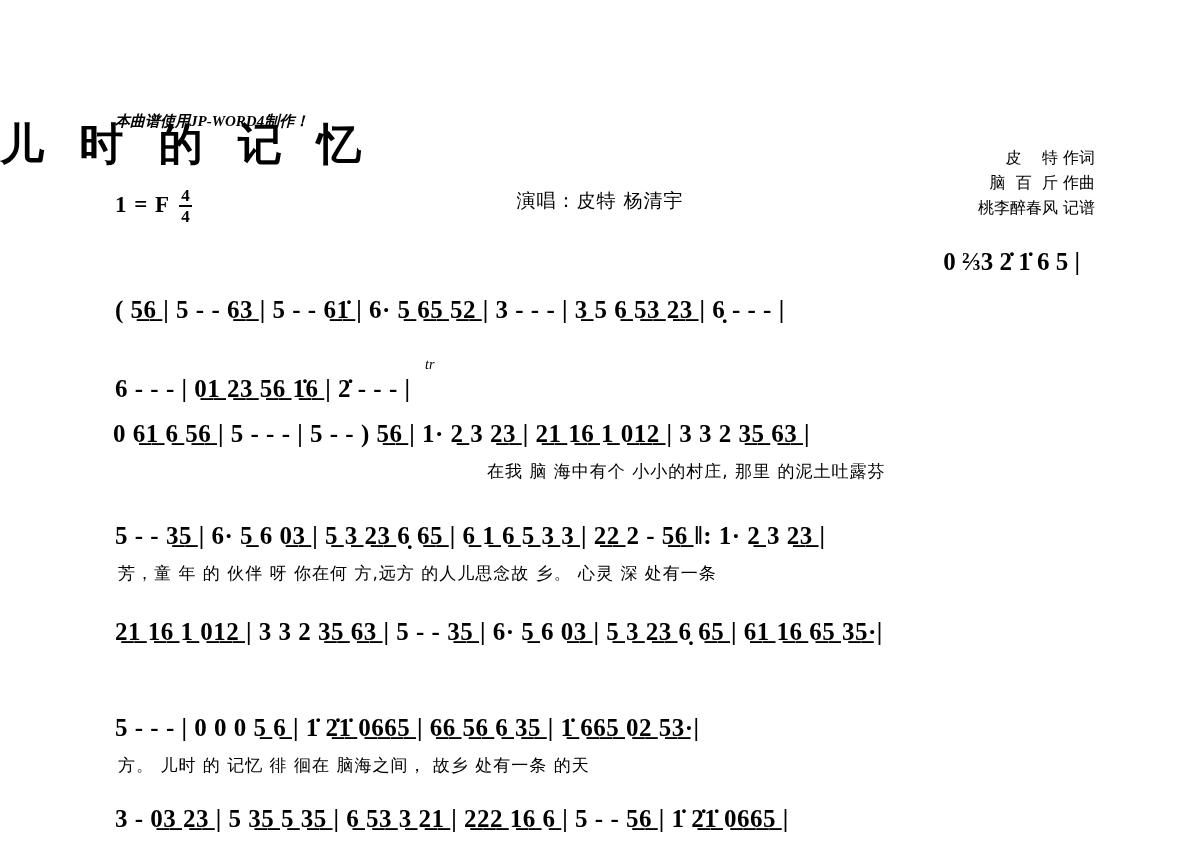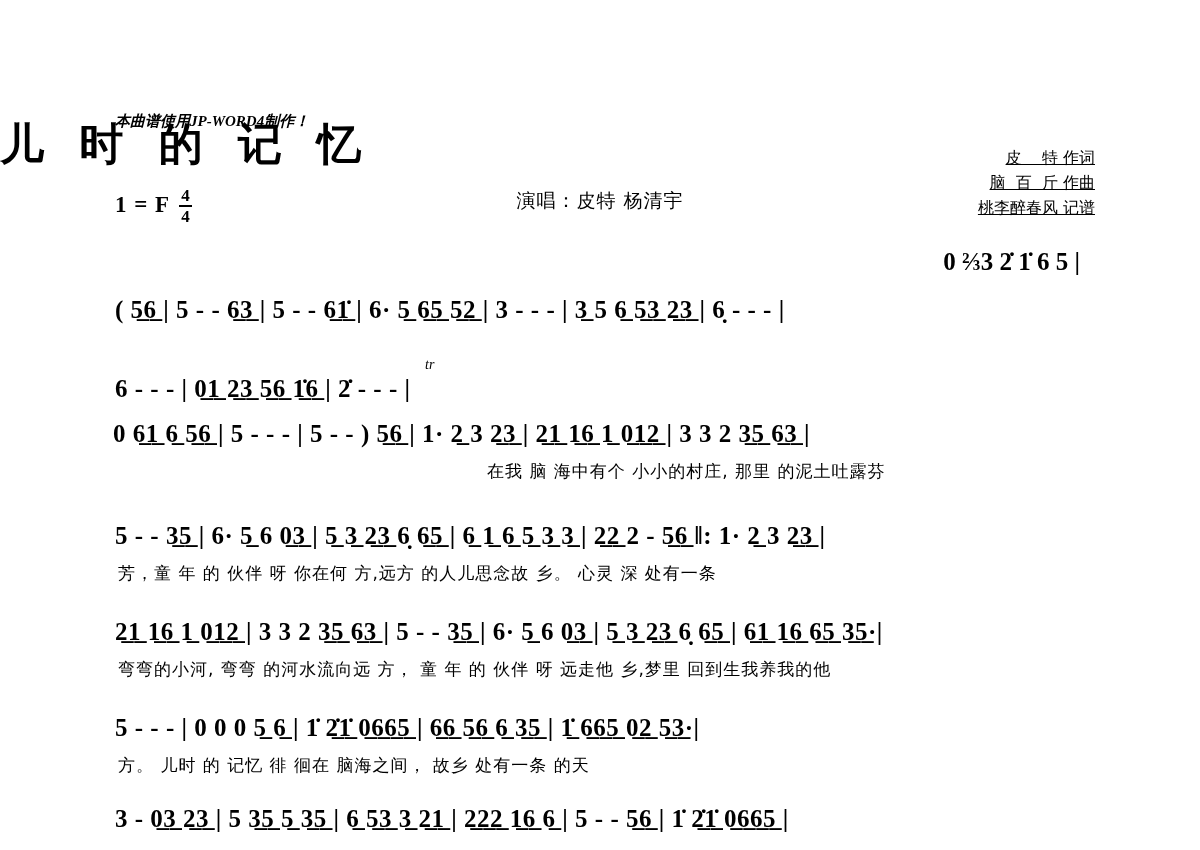--- a/index.html
+++ b/index.html
@@ -56,21 +56,21 @@
   }
   .credits {
     position: absolute;
     right: 105px;
     top: 145px;
     font-size: 16px;
     line-height: 25px;
     text-align: right;
     font-family: "DejaVu Sans", sans-serif;
   }
-  .credits div { white-space: pre; text-decoration: underline; }
+  .credits div { white-space: pre; }
 
   .keysig {
     position: absolute;
     left: 115px;
     top: 186px;
     font-size: 23px;
     font-weight: bold;
     font-family: "Liberation Serif", serif;
     display: flex;
     align-items: center;
@@ -147,20 +147,19 @@
   <div class="row" style="left:115px; top:375px;">6 -  - -  | 0̲1̲ 2̲3̲ 5̲6̲ 1̲̇6̲ | 2̇ - -  -   |</div>
   <div style="position:absolute; left:425px; top:357px; font-size:14px; font-style:italic; font-family:'Liberation Serif',serif;">tr</div>
 
   <div class="row" style="left:113px; top:420px;">0 6̲1̲ 6̲ 5̲6̲ | 5  -  -  -  | 5 - - ) 5̲6̲ | 1· 2̲ 3 2̲3̲ | 2̲1̲ 1̲6̲ 1̲ 0̲1̲2̲ | 3 3 2 3̲5̲ 6̲3̲ |</div>
   <div class="lyric" style="left:487px; top:460px;">在我  脑  海中有个  小小的村庄, 那里   的泥土吐露芬</div>
 
   <div class="row" style="left:115px; top:522px;">5 - - 3̲5̲ | 6· 5̲ 6 0̲3̲ | 5̲ 3̲ 2̲3̲ 6̣ 6̲5̲ | 6̲ 1̲ 6̲ 5̲ 3̲ 3̲ | 2̲2̲ 2 - 5̲6̲ ‖: 1· 2̲ 3 2̲3̲ |</div>
   <div class="lyric" style="left:118px; top:562px;">芳，童 年 的 伙伴  呀 你在何  方,远方  的人儿思念故   乡。 心灵   深 处有一条</div>
 
   <div class="row" style="left:115px; top:618px;">2̲1̲ 1̲6̲ 1̲ 0̲1̲2̲ | 3 3 2 3̲5̲ 6̲3̲ | 5 - - 3̲5̲ | 6· 5̲ 6 0̲3̲ | 5̲ 3̲ 2̲3̲ 6̣ 6̲5̲ | 6̲1̲ 1̲6̲ 6̲5̲ 3̲5̲·|</div>
-  <div class="lyric" style="left:118px; top:658px;">弯弯的小河, 弯弯 的河水流向远   方， 童 年 的 伙伴  呀 远走他 乡,梦里 回到生我养我的他</div>
 
   <div class="row" style="left:115px; top:714px;">5 - -  -  | 0 0 0 5̲ 6̲ | 1̇ 2̲̇1̲̇ 0̲6̲6̲5̲ | 6̲6̲ 5̲6̲ 6̲ 3̲5̲ | 1̲̇ 6̲6̲5̲ 0̲2̲ 5̲3̲·|</div>
   <div class="lyric" style="left:118px; top:754px;">方。              儿时  的 记忆  徘 徊在  脑海之间， 故乡  处有一条  的天</div>
 
   <div class="row" style="left:115px; top:805px;">3 - 0̲3̲ 2̲3̲ | 5 3̲5̲ 5̲ 3̲5̲ | 6̲ 5̲3̲ 3̲ 2̲1̲ | 2̲2̲2̲ 1̲6̲ 6̲ | 5 - - 5̲6̲ | 1̇ 2̲̇1̲̇ 0̲6̲6̲5̲ |</div>
 
 </div>
 
 </body></html>

